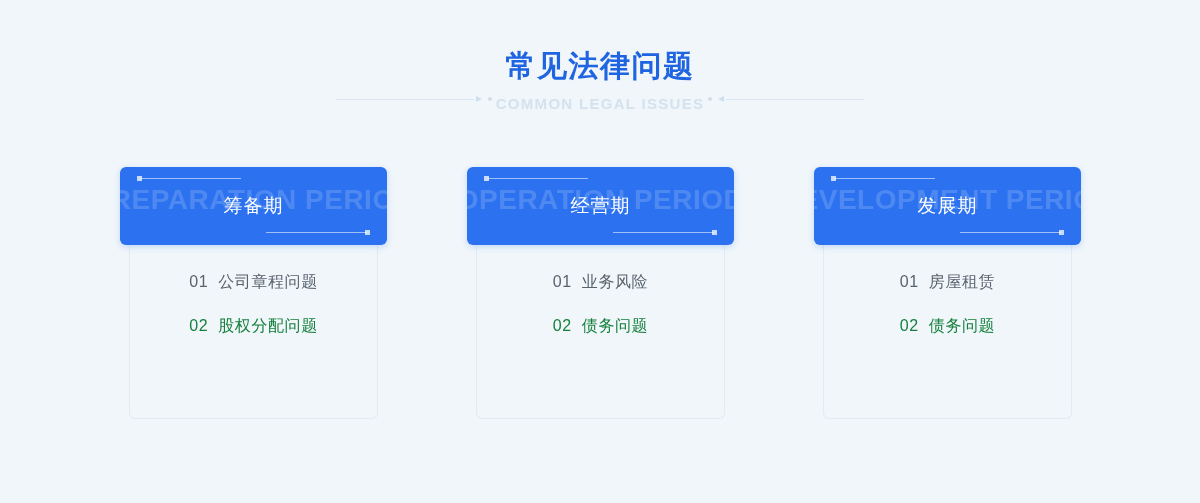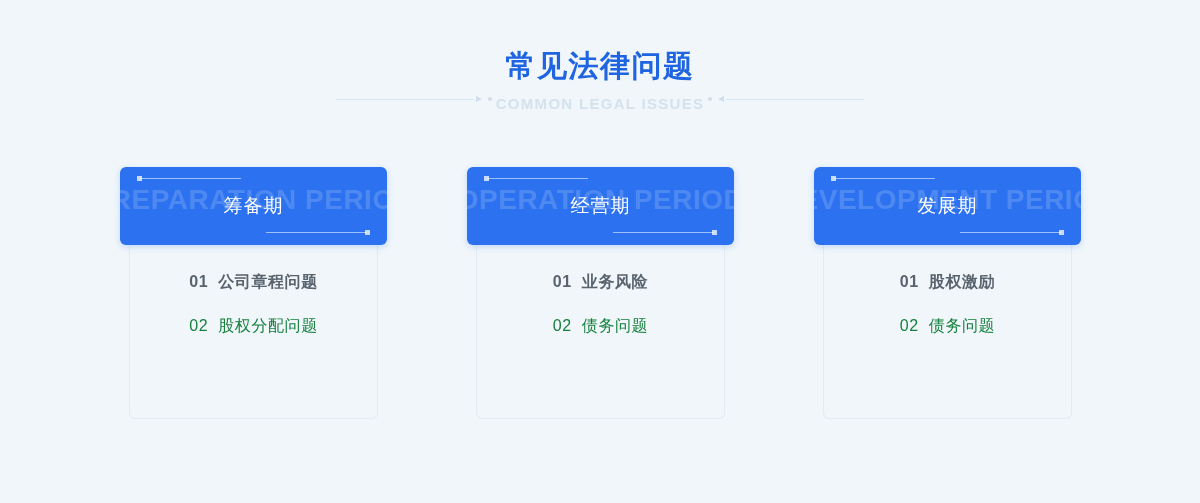--- a/index.html
+++ b/index.html
@@ -214,21 +214,21 @@
     text-align: center;
     font-size: 16px;
     line-height: 22px;
     letter-spacing: 0.6px;
     white-space: nowrap;
     margin-bottom: 22px;
   }
 
   .card-list li .idx { margin-right: 5px; }
 
-  .card-list li.primary   { color: #59636e; font-weight: bold; }
+  .card-list li.primary   { color: #59636e; }
   .card-list li.secondary { color: #15803d; }
 </style>
 </head>
 <body>
 
 <div class="page">
 
   <div class="heading">
     <div class="heading-title">常见法律问题</div>
 
@@ -303,21 +303,21 @@
         <span class="hdr-line top"></span>
         <span class="ghost">DEVELOPMENT PERIOD</span>
         <span class="card-title">发展期</span>
         <span class="hdr-line bottom"></span>
         <span class="hdr-node bottom"></span>
       </div>
       <div class="card-body">
         <ul class="card-list">
           <li class="primary">
             <span class="idx">01</span>
-            <span>股权激励</span>
+            <span>房屋租赁</span>
           </li>
           <li class="secondary">
             <span class="idx">02</span>
             <span>债务问题</span>
           </li>
         </ul>
       </div>
     </div>
 
   </div>

